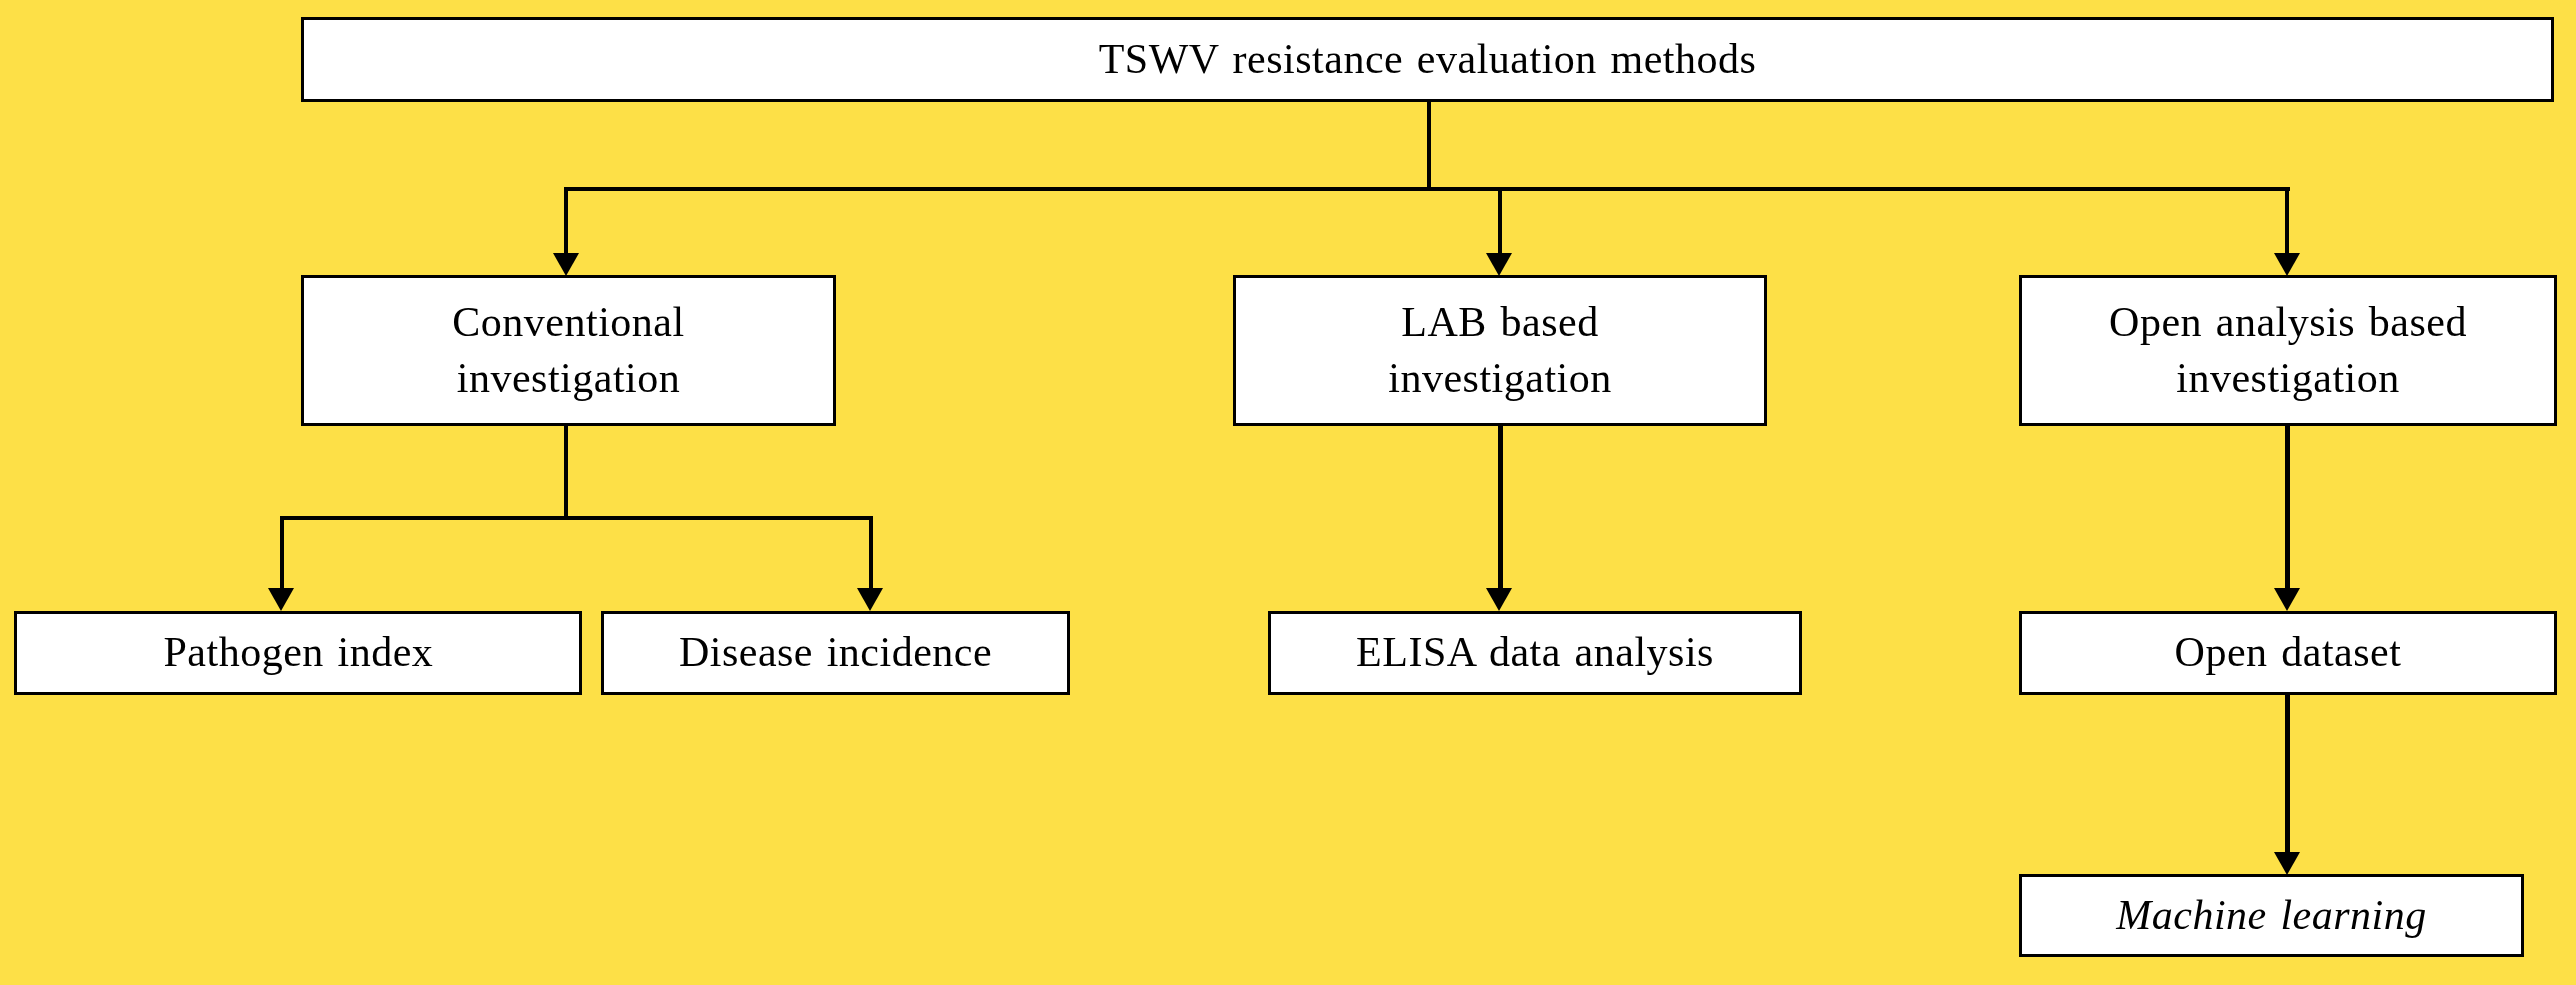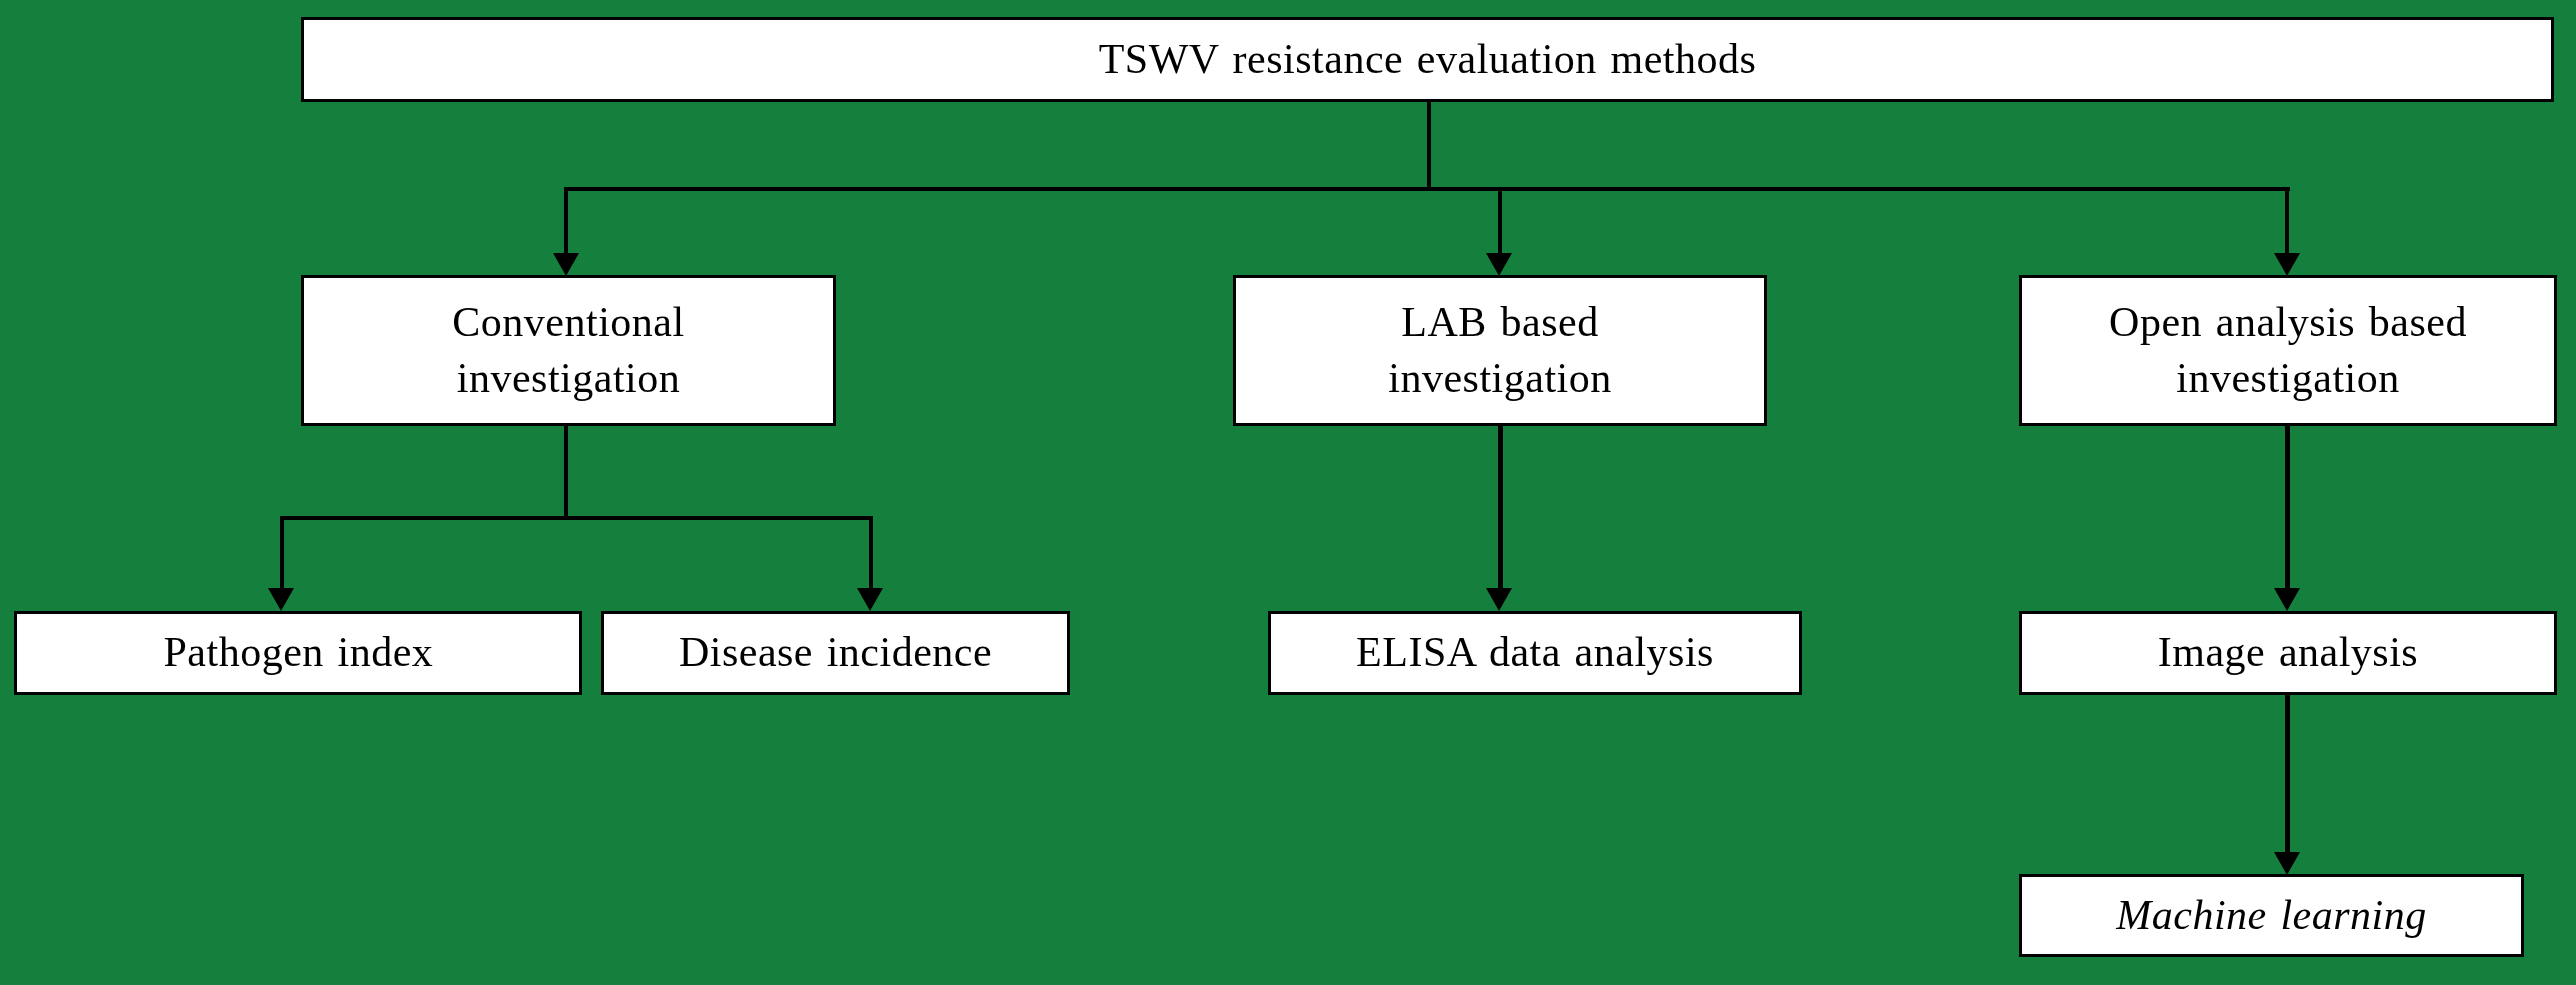--- a/index.html
+++ b/index.html
@@ -4,21 +4,21 @@
 <style>
   html, body {
     margin: 0;
     padding: 0;
     background: #ffffff;
   }
   #canvas {
     position: relative;
     width: 2576px;
     height: 985px;
-    background: #15803d;
+    background: #fde047;
     font-family: "Liberation Serif", "DejaVu Serif", serif;
     color: #000000;
     overflow: hidden;
   }
   .node {
     position: absolute;
     box-sizing: border-box;
     border: 3.6px solid #000000;
     background: #ffffff;
     display: flex;
@@ -112,21 +112,21 @@
 
   <div class="node" id="node-disease">
     <span class="node-label">Disease incidence</span>
   </div>
 
   <div class="node" id="node-elisa">
     <span class="node-label">ELISA data analysis</span>
   </div>
 
   <div class="node" id="node-image-dataset">
-    <span class="node-label">Image analysis</span>
+    <span class="node-label">Open dataset</span>
   </div>
 
   <div class="node" id="node-machine">
     <span class="node-label">Machine learning</span>
   </div>
 
   <div class="line" id="root-stub"></div>
   <div class="line" id="top-rail"></div>
 
   <div class="line" id="conv-drop"></div>

